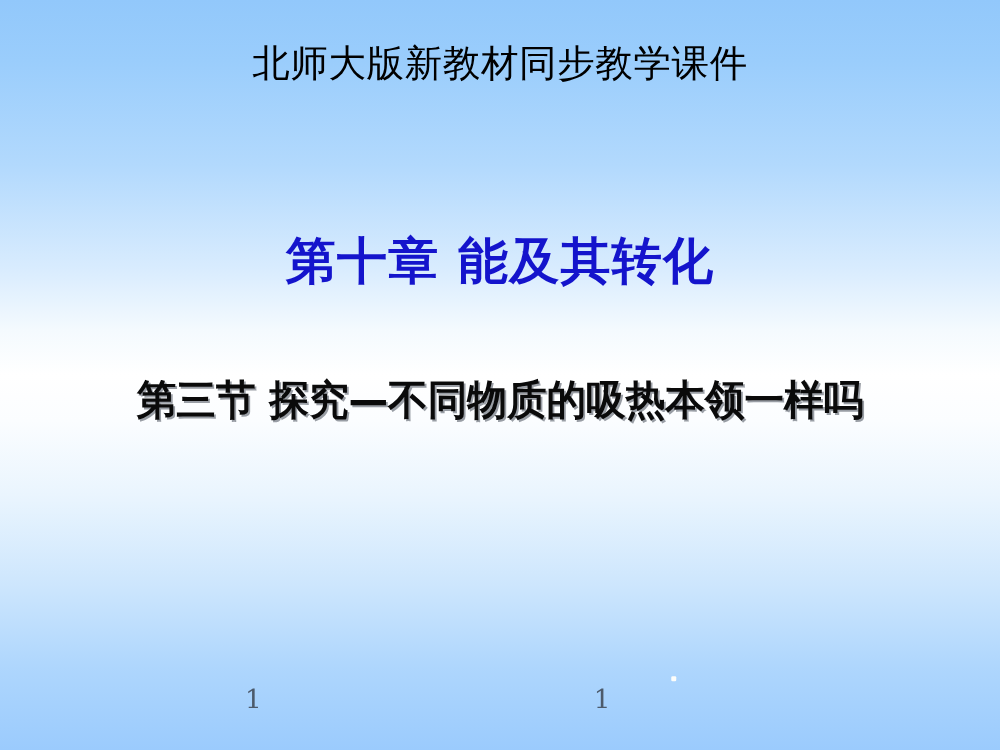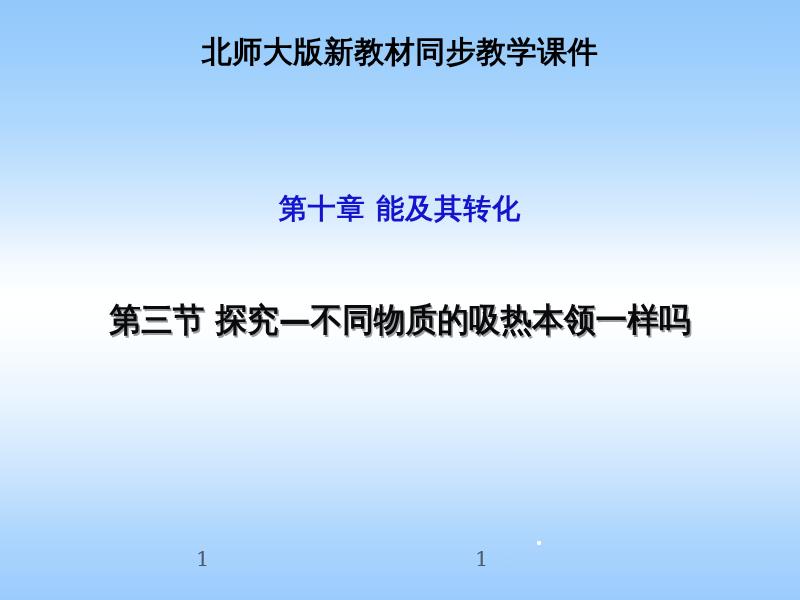--- a/index.html
+++ b/index.html
@@ -35,38 +35,38 @@
   }
 
   
   .header-text {
     position: absolute;
     left: 0;
     right: 0;
     top: 32px;
     text-align: center;
     font-family: "DejaVu Sans", "Liberation Sans", sans-serif;
-    font-weight: bold;
+    font-weight: normal;
     font-size: 30px;
     line-height: 40px;
     letter-spacing: 0.5px;
     color: #000000;
     white-space: nowrap;
   }
 
   
   .chapter-title {
     position: absolute;
     left: 0;
     right: 0;
     top: 184px;
     text-align: center;
     font-family: "DejaVu Sans", "Liberation Sans", sans-serif;
     font-weight: bold;
-    font-size: 28px;
+    font-size: 40px;
     line-height: 50px;
     letter-spacing: 1px;
     color: #1414cc;
     white-space: nowrap;
   }
 
   
   .section-subtitle {
     position: absolute;
     left: 0;

